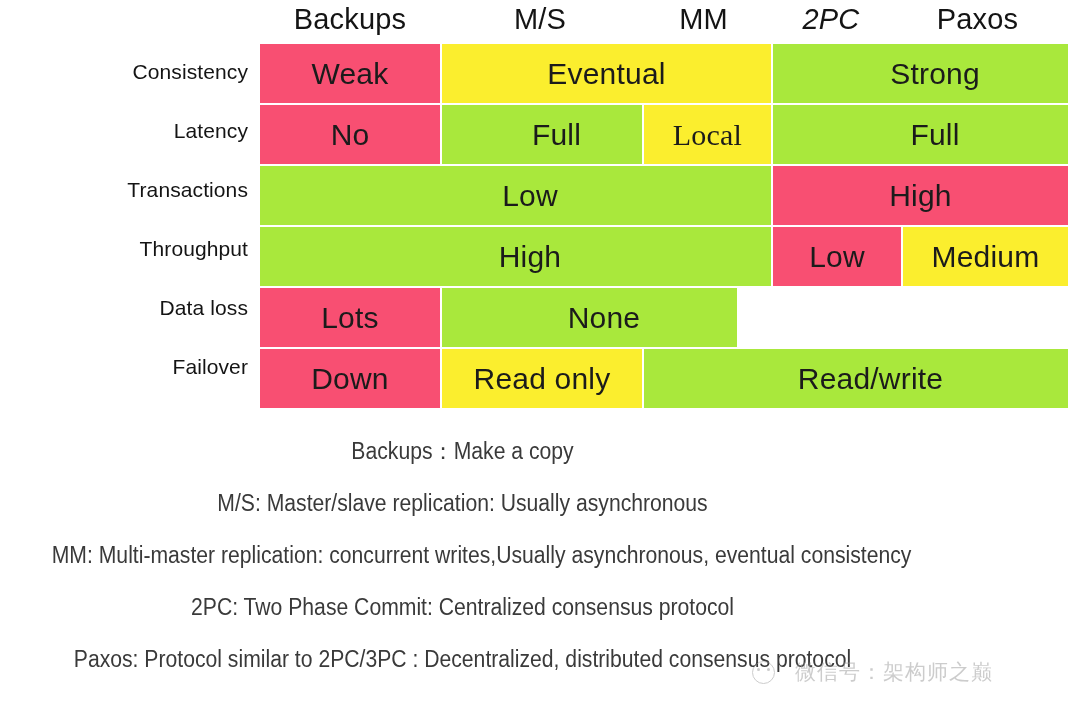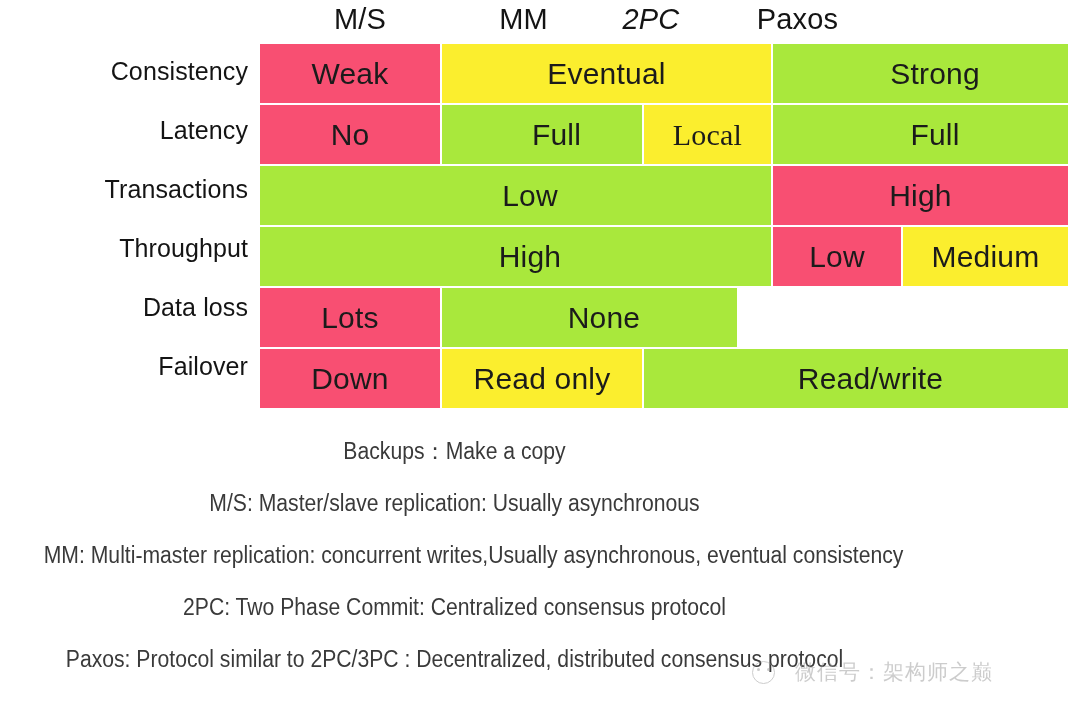--- a/index.html
+++ b/index.html
@@ -56,21 +56,21 @@
     position: absolute;
     left: 0;
     top: 42px;
     width: 248px;
   }
   .row-label {
     height: 59px;
     display: flex;
     align-items: center;
     justify-content: flex-end;
-    font-size: 25px;
+    font-size: 21px;
     color: #141414;
     white-space: nowrap;
     letter-spacing: 0.1px;
   }
 
   .grid {
     position: absolute;
     left: 260px;
     top: 44px;
     width: 832px;
@@ -103,21 +103,21 @@
   .w4 { width: 128px; }
   .w5 { width: 165px; }
   .w23 { width: 329px; }   
   .w45 { width: 295px; }   
   .w123 { width: 511px; }  
   .w345 { width: 424px; }  
 
   
   #legend {
     position: absolute;
-    left: 8px;
+    left: 16px;
     top: 440px;
     width: 893px;
     text-align: center;
   }
   .legend-line {
     font-family: "Liberation Sans Narrow", "Liberation Sans", sans-serif;
     font-stretch: condensed;
     font-size: 23px;
     color: #3a3a3a;
     line-height: 1;
@@ -165,20 +165,21 @@
     letter-spacing: 1px;
     white-space: nowrap;
   }
 </style>
 </head>
 <body>
 
 <div id="table-wrap">
 
   <div class="col-headers">
+    <div class="col-header ch-backups">Backups</div>
     <div class="col-header ch-ms">M/S</div>
     <div class="col-header ch-mm">MM</div>
     <div class="col-header ch-2pc">2PC</div>
     <div class="col-header ch-paxos">Paxos</div>
   </div>
 
   <div class="row-labels">
     <div class="row-label">Consistency</div>
     <div class="row-label">Latency</div>
     <div class="row-label">Transactions</div>

